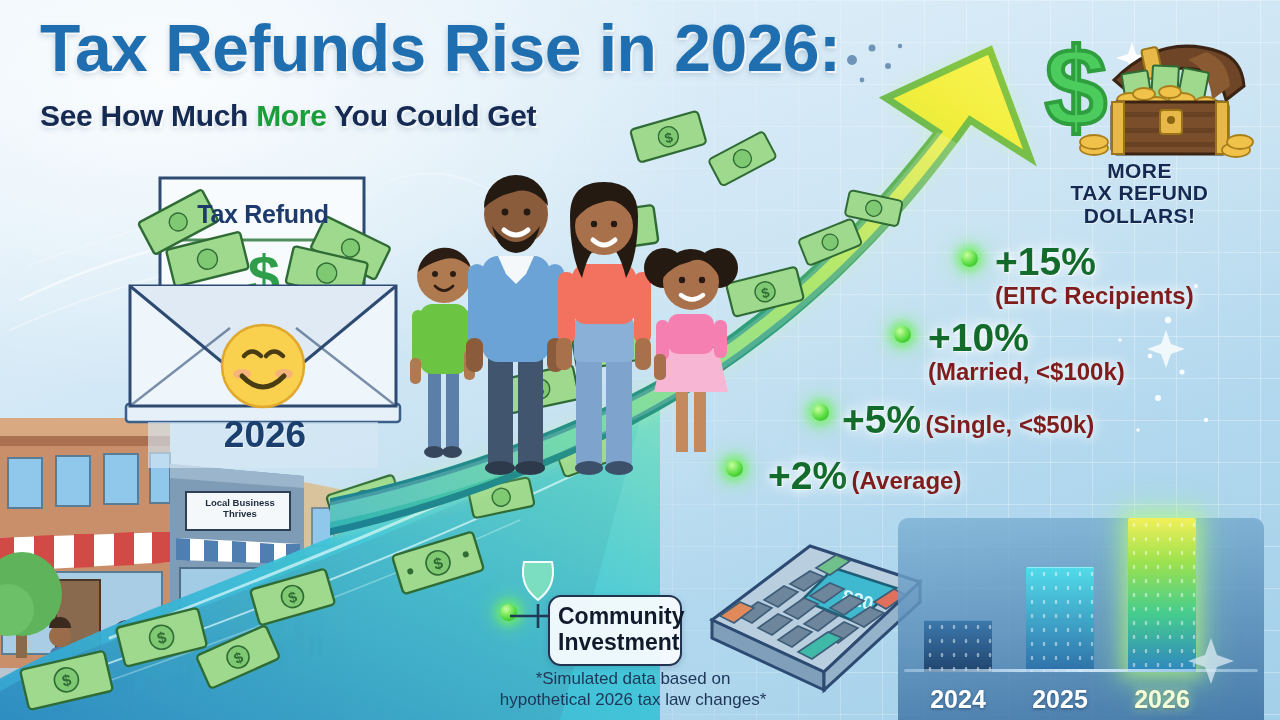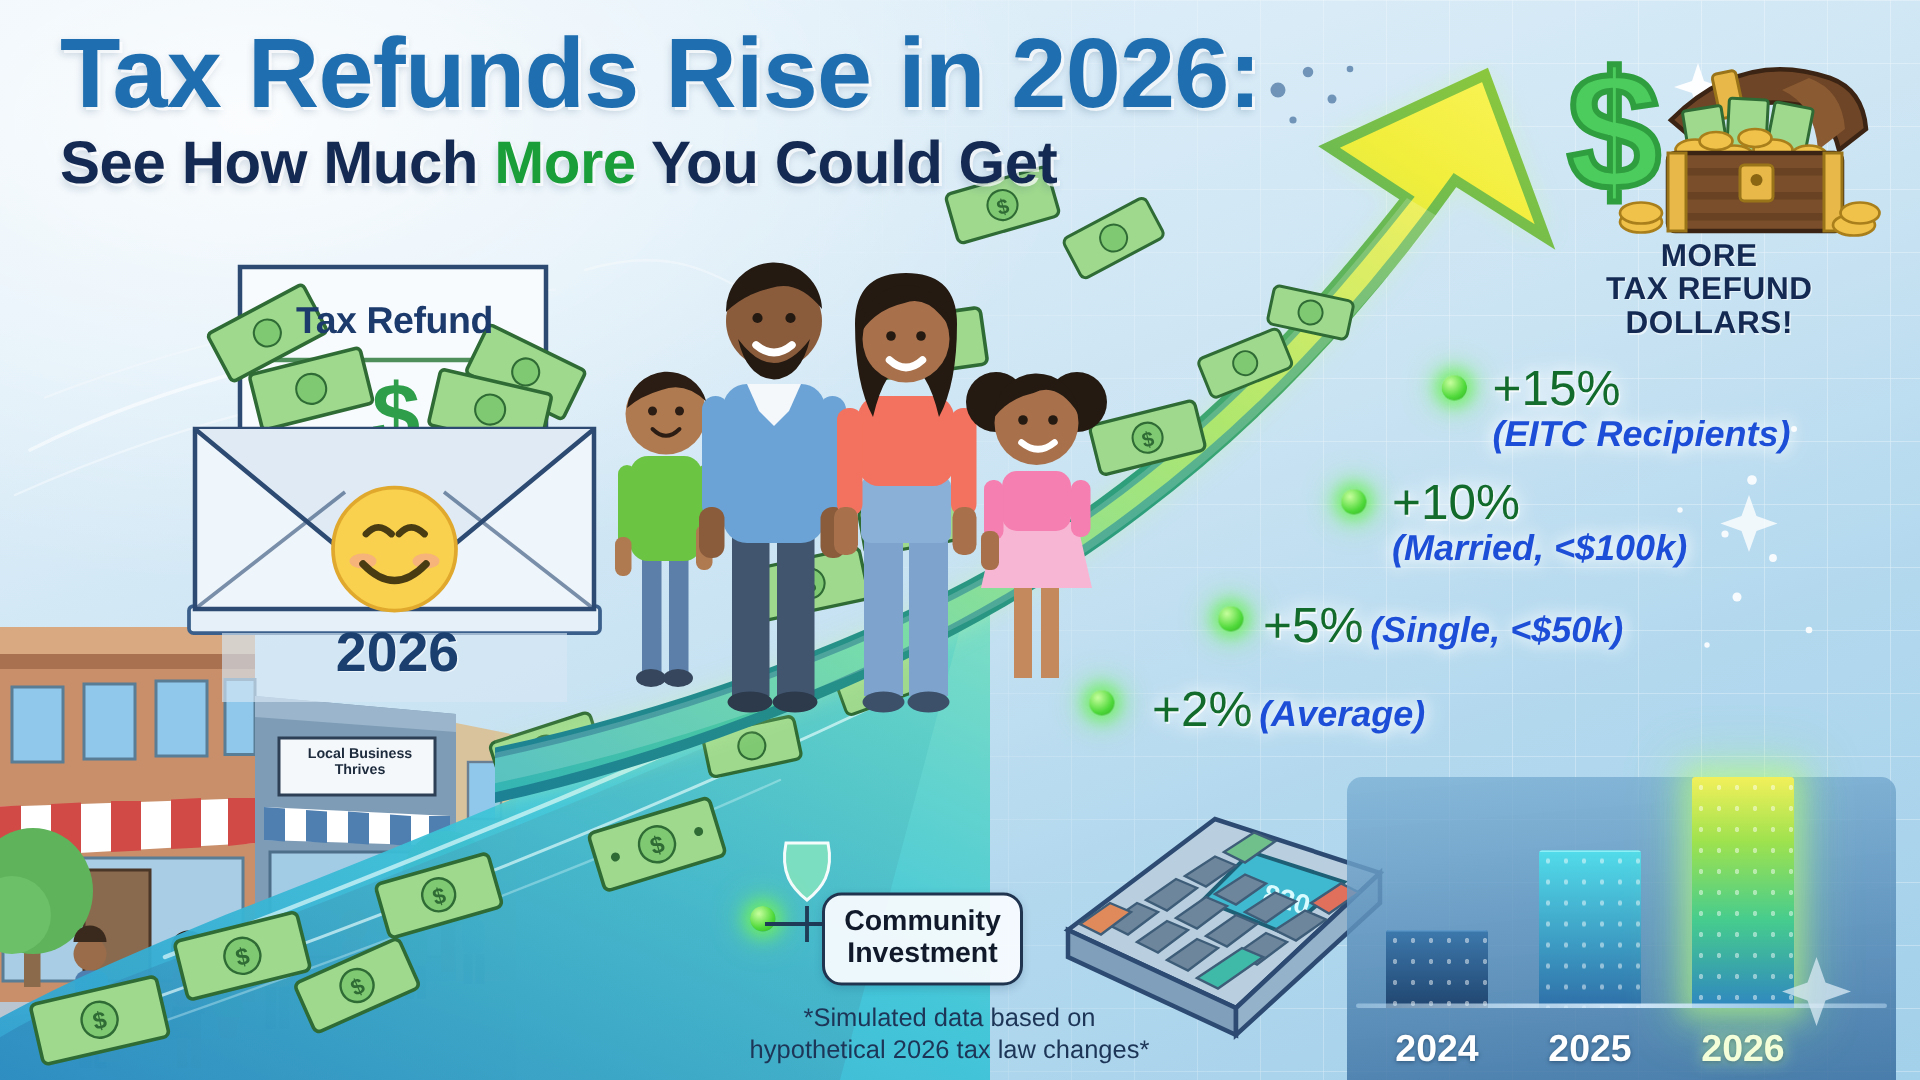--- a/index.html
+++ b/index.html
@@ -34,22 +34,22 @@
 
   
   .title-wrap { position:absolute; left:40px; top:14px; z-index:40; }
   .h1 {
     font-size:66px; font-weight:bold; letter-spacing:-.5px;
     color:#1f6fb0;
     text-shadow:2px 2px 0 rgba(255,255,255,.75), 0 3px 6px rgba(20,60,100,.22);
     line-height:1.06; white-space:nowrap;
   }
   .h2 {
-    font-size:40px; font-weight:bold; letter-spacing:-.3px;
-    color:#152a52; margin-top:4px;
+    font-size:30px; font-weight:bold; letter-spacing:-.3px;
+    color:#152a52; margin-top:16px;
     text-shadow:2px 2px 0 rgba(255,255,255,.7), 0 3px 6px rgba(20,60,100,.2);
     line-height:1.08; white-space:nowrap;
   }
   .h2 .accent { color:#1a9e3a; }
 
   
   .abs { position:absolute; }
 
   
   #envelope { left:118px; top:168px; width:290px; height:300px; z-index:30; }
@@ -68,43 +68,42 @@
   #treasure-caption {
     position:absolute; left:1032px; top:160px; width:215px; text-align:center;
     font-size:21px; font-weight:bold; color:#152a52; line-height:1.06;
     letter-spacing:.4px; z-index:36;
     text-shadow:1px 1px 0 rgba(255,255,255,.55);
   }
 
   
   .callout { position:absolute; white-space:nowrap; z-index:45; }
   .callout .pct {
-    font-size:33px; font-weight:normal; color:#136b2b;
+    font-size:39px; font-weight:bold; color:#136b2b;
     text-shadow:0 0 9px rgba(255,255,255,.95), 0 0 18px rgba(255,255,255,.8), 1px 1px 0 rgba(255,255,255,.7);
   }
   .callout .lbl {
-    font-size:24px; font-weight:bold; color:#1d4ed8;
+    font-size:24px; font-weight:bold; color:#7f1d1d;
     text-shadow:0 0 9px rgba(255,255,255,.95), 0 0 16px rgba(255,255,255,.75);
-    font-style:italic;
   }
   .callout.stacked .lbl { display:block; text-align:right; margin-top:-2px; }
   .dot {
     position:absolute; width:17px; height:17px; border-radius:50%;
     background:radial-gradient(circle at 35% 30%, #c8ff9e, #4fd93a 60%, #2fae22);
     box-shadow:0 0 10px 4px rgba(110,240,90,.8), 0 0 20px 7px rgba(120,245,110,.45);
     z-index:46;
   }
 
   
   #ci-box {
     left:548px; top:595px; width:134px; z-index:48;
     background:rgba(247,251,254,.95);
     border:2.5px solid #20344f; border-radius:13px;
     padding:7px 8px 8px; text-align:center;
-    font-size:19px; font-weight:bold; color:#101a2b; line-height:1.12;
+    font-size:23px; font-weight:bold; color:#101a2b; line-height:1.12;
     box-shadow:0 2px 6px rgba(20,50,90,.18);
   }
   #ci-dot { left:500px; top:604px; }
 
   
   #footnote {
     left:468px; top:668px; width:330px; text-align:center; z-index:48;
     font-size:17px; font-weight:normal; color:#1d3557; line-height:1.25;
   }
 

